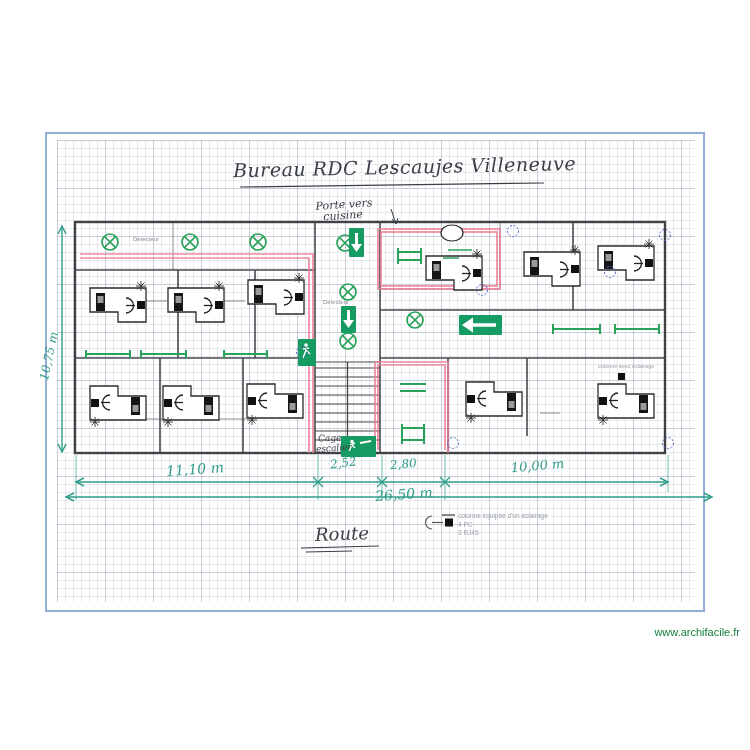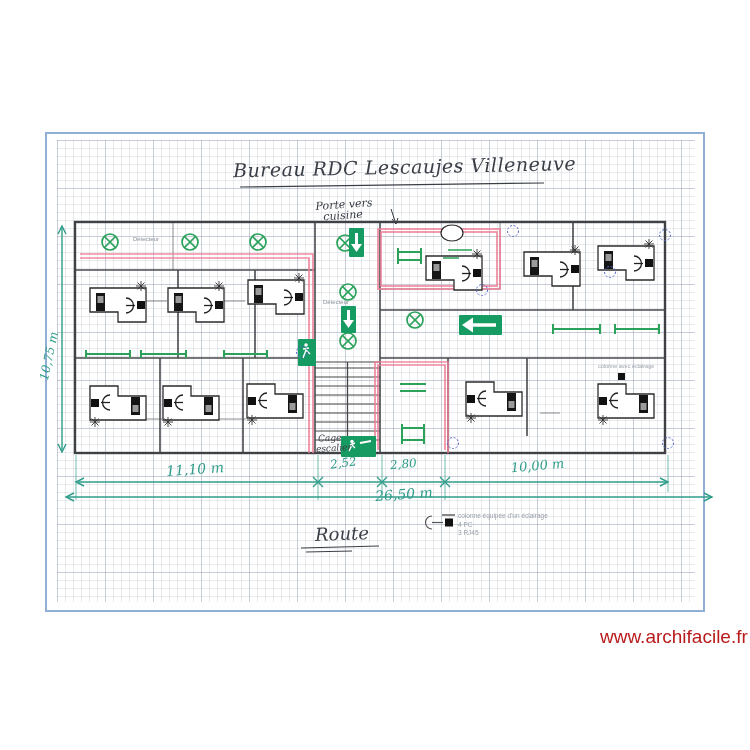--- a/index.html
+++ b/index.html
@@ -21,21 +21,21 @@
       linear-gradient(to bottom, rgba(145,155,170,0.20) 1px, transparent 1px),
       linear-gradient(to right, rgba(120,135,160,0.30) 1px, transparent 1px),
       linear-gradient(to bottom, rgba(120,135,160,0.30) 1px, transparent 1px);
     background-size:8px 8px, 8px 8px, 48px 48px, 48px 48px;
   }
   svg.plan{left:0;top:0;pointer-events:none;}
   .hand{font-family:"DejaVu Serif",serif;font-style:italic;color:#3a3e46;white-space:nowrap;}
   .teal{color:#2f9c8a;}
   .tiny{font-family:"Liberation Sans",sans-serif;color:#8b9097;white-space:nowrap;}
   .legendtxt{font-family:"Liberation Sans",sans-serif;color:#9aa0a8;white-space:nowrap;}
-  #watermark{font-family:"Liberation Sans",sans-serif;color:#b91c1c;font-size:19px;}
+  #watermark{font-family:"Liberation Sans",sans-serif;color:#15803d;font-size:11px;}
 </style>
 </head>
 <body>
 
 <div id="frame" class="abs">
   <div id="grid"></div>
 </div>
 
 <svg class="plan abs" width="750" height="750" viewBox="0 0 750 750">
 

